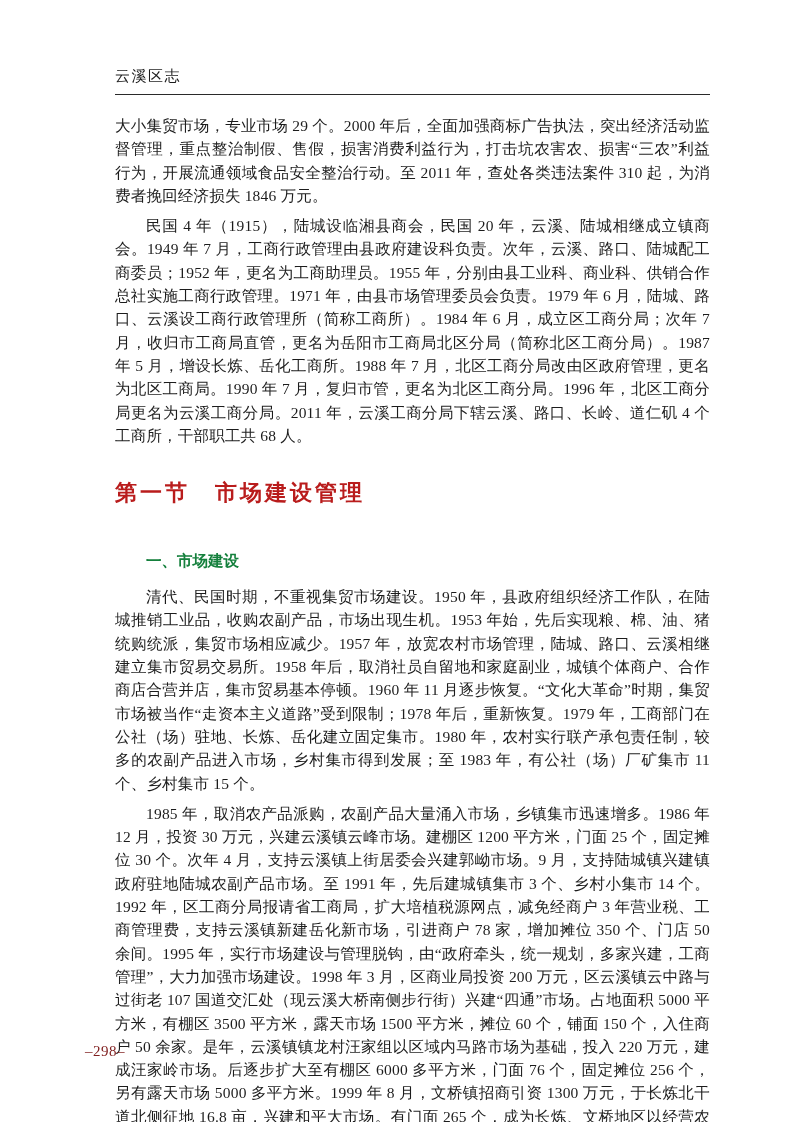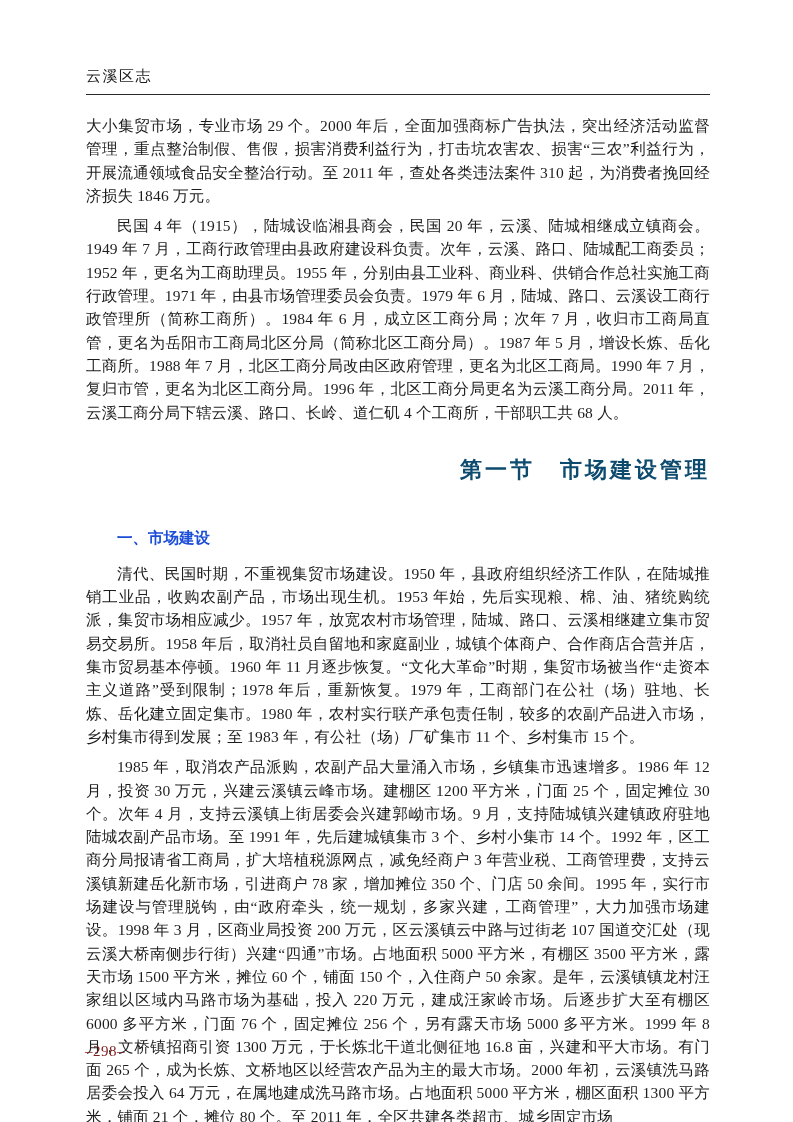--- a/index.html
+++ b/index.html
@@ -6,21 +6,21 @@
     margin: 0;
     padding: 0;
     background: #ffffff;
   }
   .page {
     position: relative;
     width: 793px;
     height: 1122px;
     background: #ffffff;
     box-sizing: border-box;
-    padding: 66px 83px 0 86px;
+    padding: 66px 83px 0 115px;
     font-family: "Liberation Serif", "DejaVu Serif", serif;
     color: #1c1c1c;
     overflow: hidden;
   }
   .running-head {
     font-family: "Liberation Sans", "DejaVu Sans", sans-serif;
     font-size: 15px;
     letter-spacing: 1.5px;
     color: #1c1c1c;
     line-height: 20px;
@@ -42,31 +42,31 @@
   }
   .body-text p.indent {
     text-indent: 2em;
     margin-top: 7px;
   }
   .section-heading {
     font-family: "Liberation Sans", "DejaVu Sans", sans-serif;
     font-weight: bold;
     font-size: 22px;
     letter-spacing: 3px;
-    text-align: right;
+    text-align: left;
     margin: 31px 0 43px 0;
-    color: #0c4a6e;
+    color: #b91c1c;
   }
   .subsection-heading {
     font-family: "Liberation Sans", "DejaVu Sans", sans-serif;
     font-weight: bold;
     font-size: 15.5px;
     text-indent: 2em;
     margin: 0 0 13px 0;
-    color: #1d4ed8;
+    color: #15803d;
   }
   .page-number {
     position: absolute;
     left: 85px;
     bottom: 62px;
     font-size: 15px;
     letter-spacing: 0.5px;
     color: #7f1d1d;
   }
 </style>

